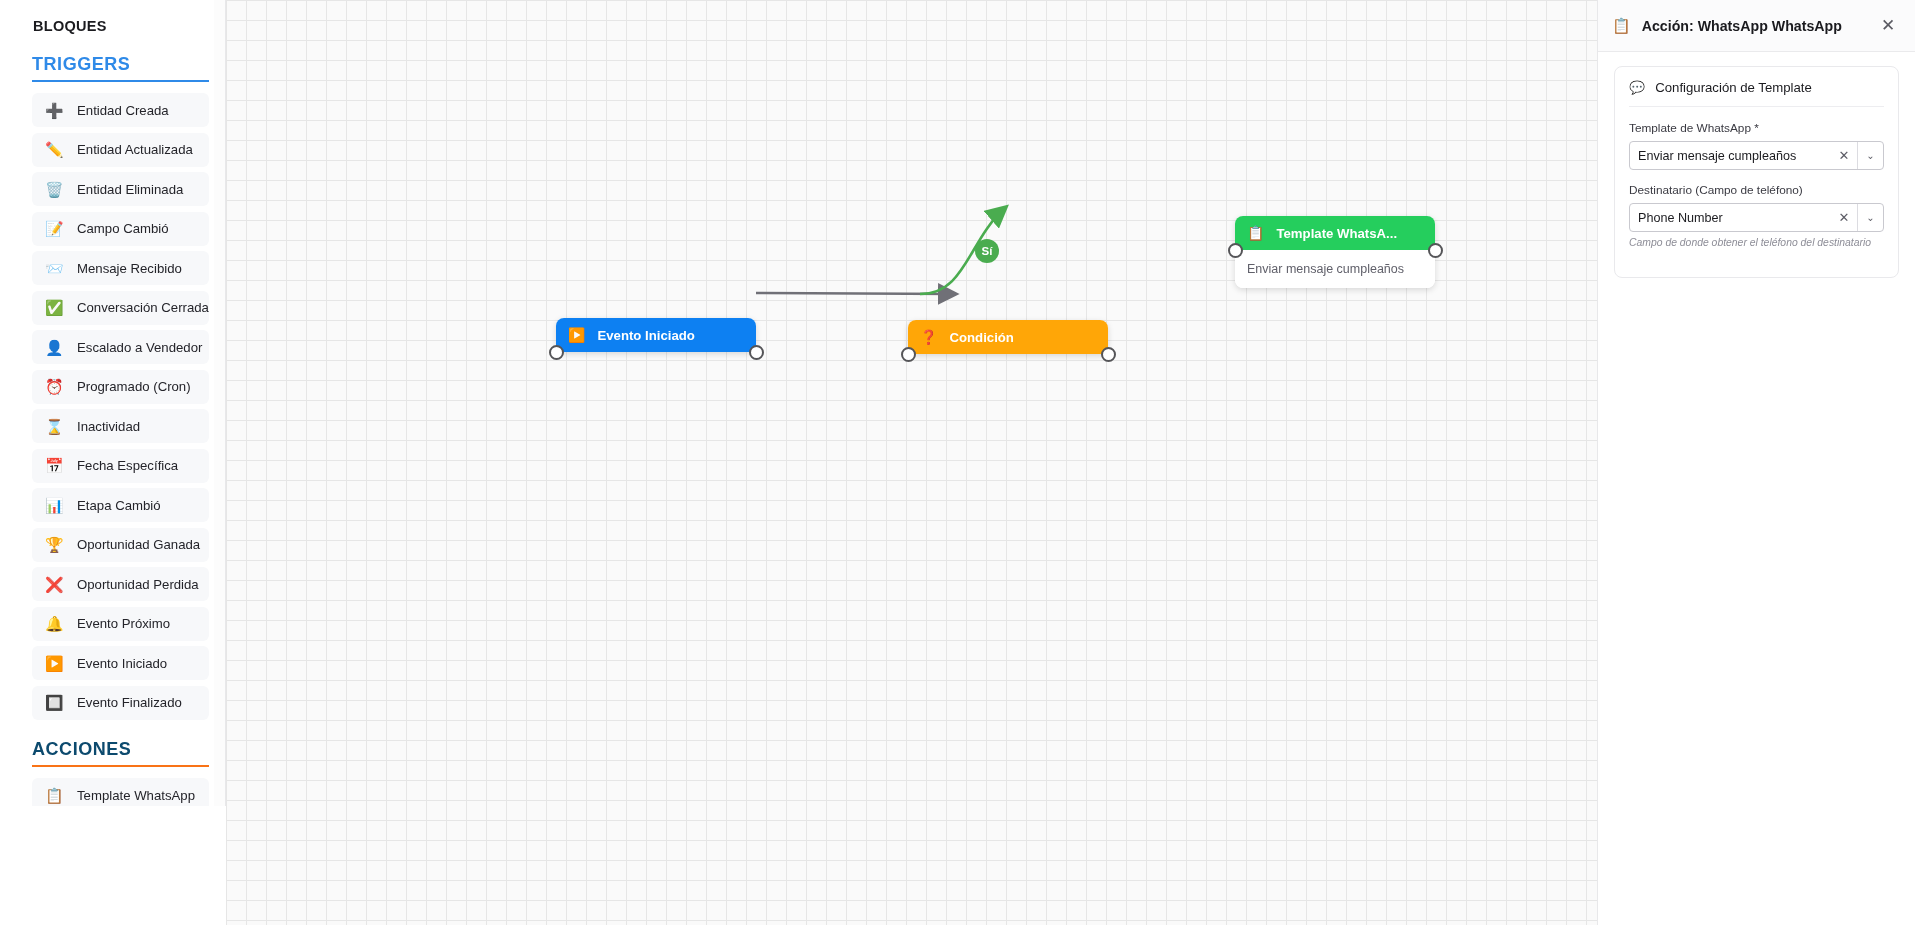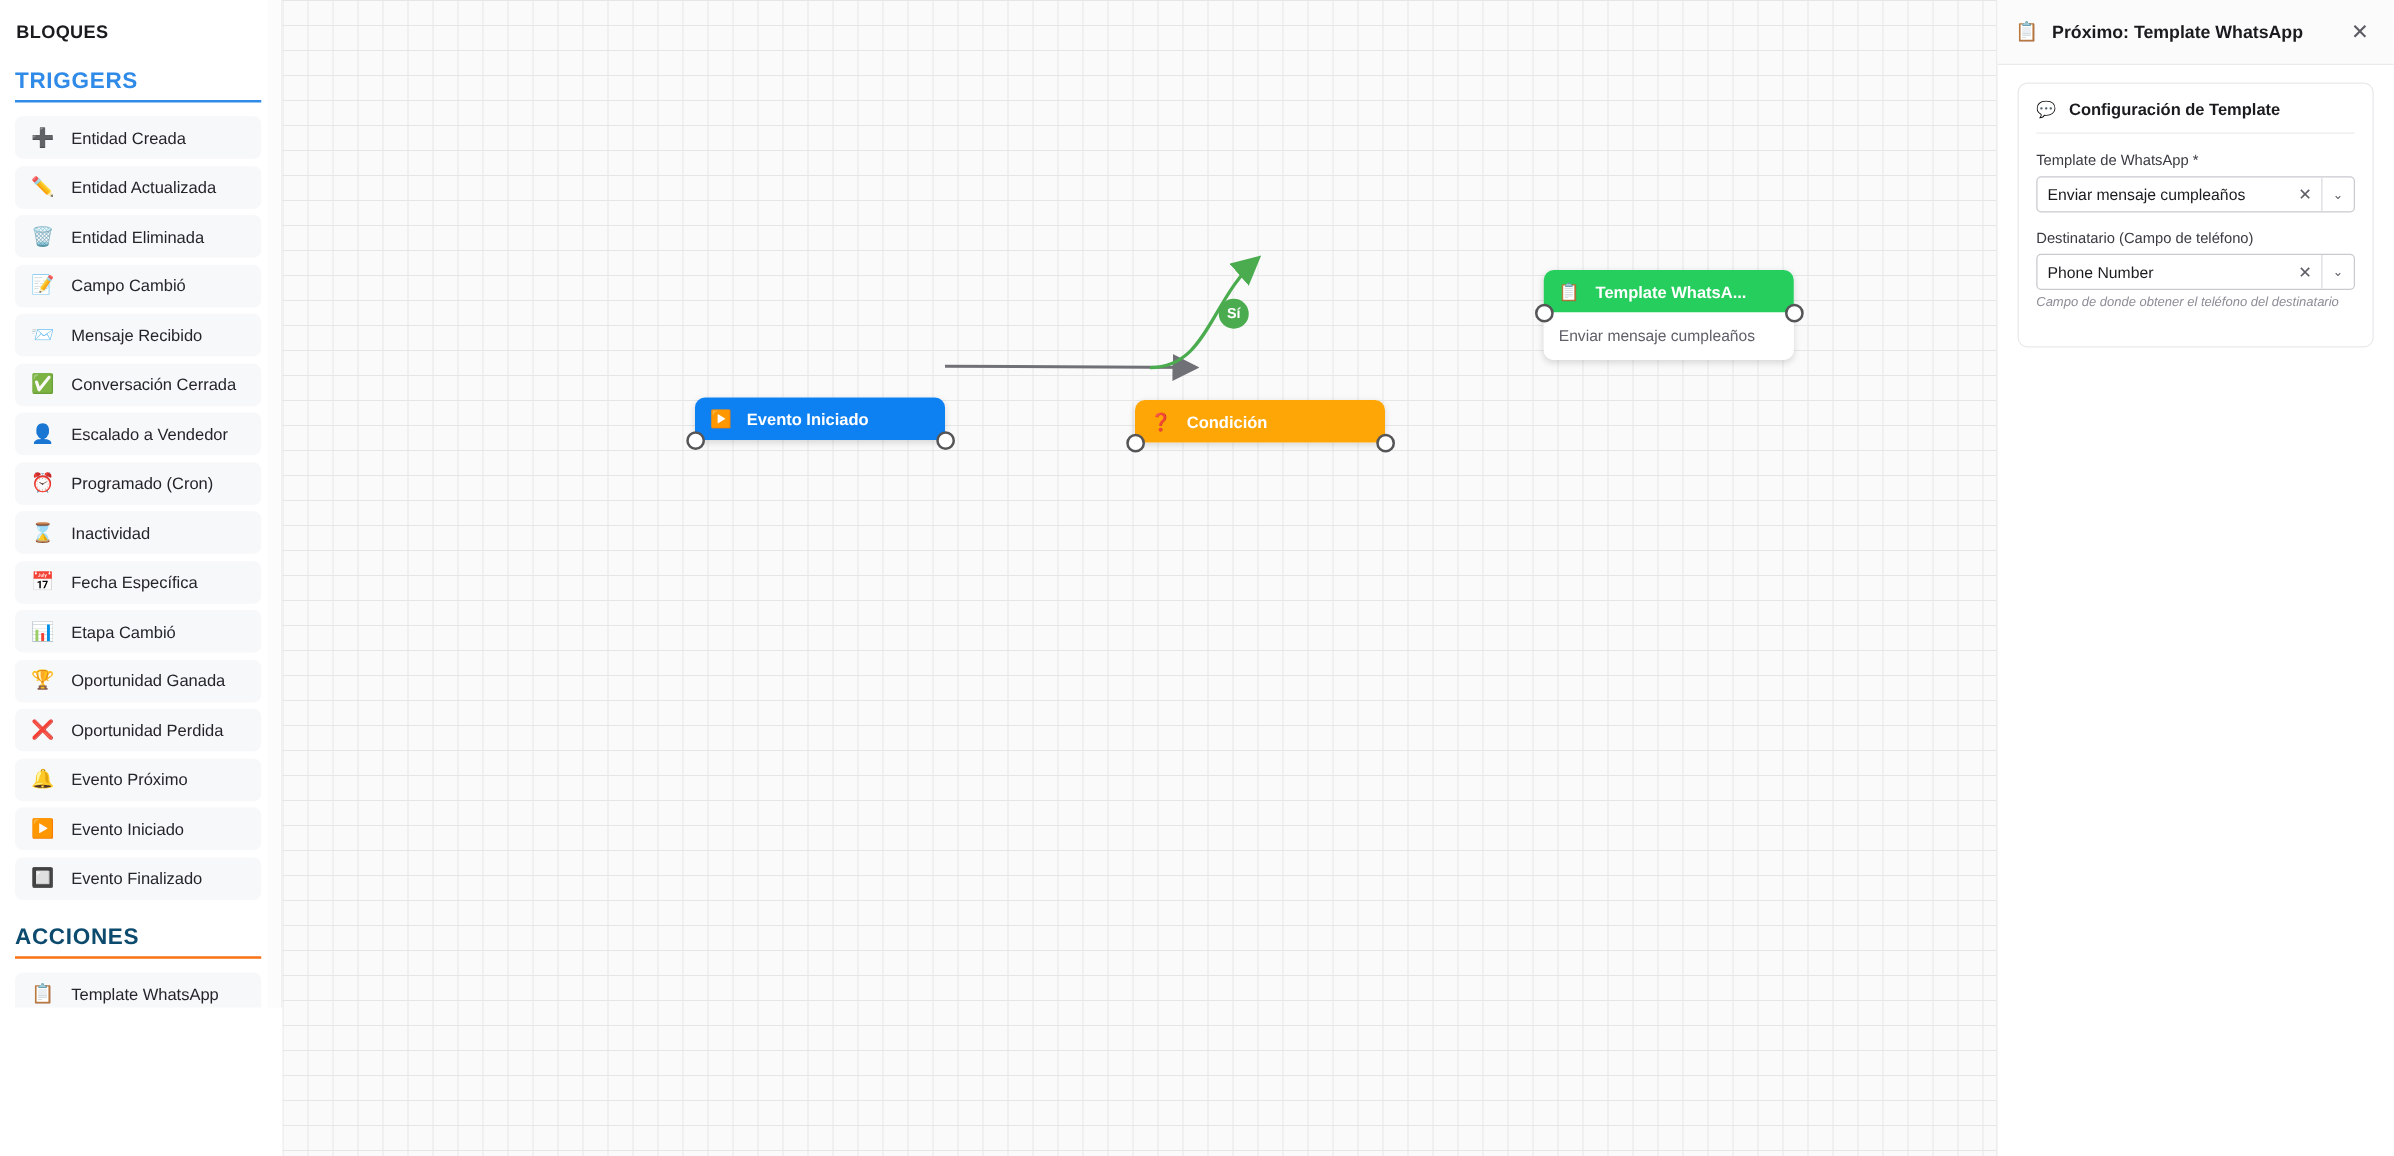--- a/index.html
+++ b/index.html
@@ -17,20 +17,21 @@
 
   
   .sidebar {
     position: relative;
     width: 226px;
     height: 806px;
     background: #ffffff;
     border-right: 1px solid #e8e8ea;
     overflow: hidden;
     flex: 0 0 226px;
+    padding-left: 20px;
   }
   .sidebar-inner {
     padding: 12px 16px 0 12px;
   }
   .blocks-title {
     font-size: 14.5px;
     font-weight: 700;
     color: #1b1b1f;
     letter-spacing: .3px;
     padding: 6px 0 0 1px;
@@ -196,21 +197,21 @@
     display: flex;
     align-items: center;
     gap: 10px;
     padding-bottom: 11px;
     border-bottom: 1px solid #ededf0;
     margin-bottom: 14px;
   }
   .card-head-ico { font-size: 13px; }
   .card-head-title {
     font-size: 13.2px;
-    font-weight: 700;
+    font-weight: 400;
     color: #1b1b1f;
   }
   .field { margin-bottom: 13px; }
   .field-label {
     font-size: 11.8px;
     color: #3a3a42;
     margin-bottom: 6px;
     display: block;
   }
   .select-box {
@@ -422,21 +423,21 @@
           <div class="port right"></div>
         </div>
       </div>
 
     <div class="branch-badge" style="left:749px; top:239px;">Sí</div>
   </main>
 
   <section class="panel">
     <header class="panel-head">
       <span class="panel-head-ico">📋</span>
-      <span class="panel-title">Próximo: Template WhatsApp</span>
+      <span class="panel-title">Acción: WhatsApp WhatsApp</span>
       <button class="panel-close">✕</button>
     </header>
     <div class="panel-body">
       <div class="card">
         <div class="card-head">
           <span class="card-head-ico">💬</span>
           <span class="card-head-title">Configuración de Template</span>
         </div>
 
         <div class="field">

